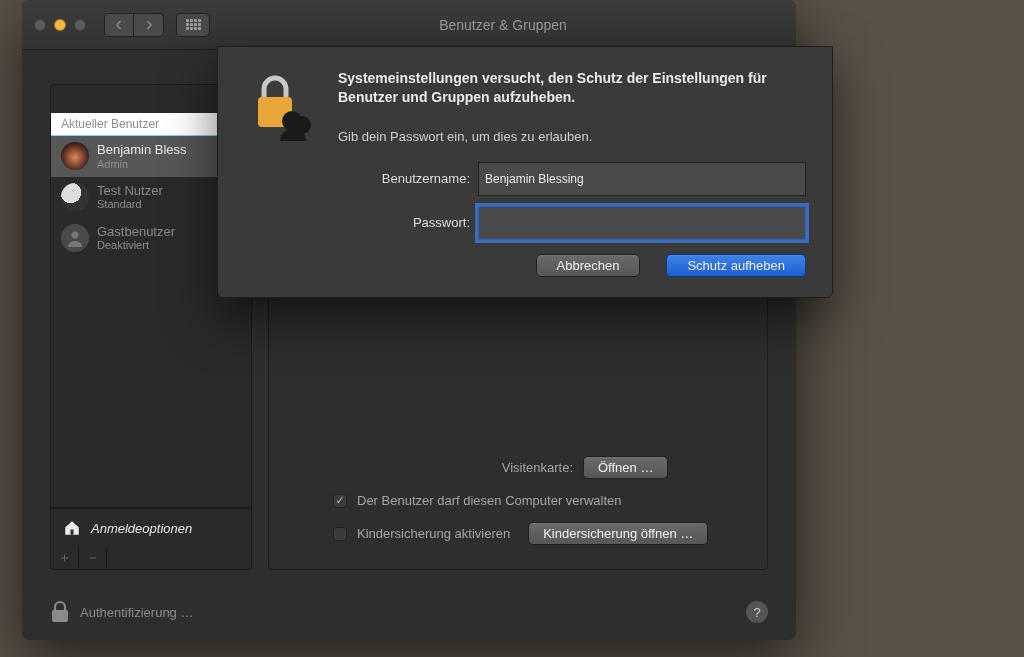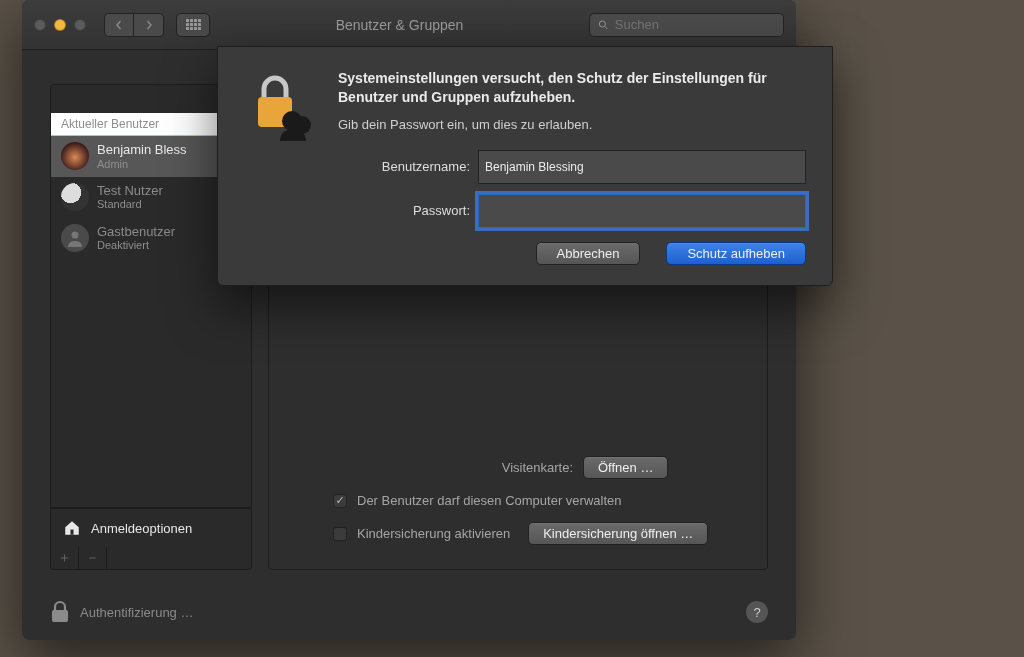--- a/index.html
+++ b/index.html
@@ -30,21 +30,21 @@
 .user { display: flex; align-items: center; gap: 8px; padding: 6px 10px; }
 .user.active { background: #575757; }
 .user .av { width: 28px; height: 28px; border-radius: 50%; flex-shrink: 0; }
 .av1 { background: radial-gradient(circle at 50% 55%, #d85, #3a1a1a 70%); }
 .av2 { background: radial-gradient(circle at 35% 35%, #ddd 0 40%, #333 40% 100%); }
 .av3 { background: #4a4a4a; display:flex;align-items:center;justify-content:center;color:#777; }
 .user .info { display: flex; flex-direction: column; line-height: 1.2; }
 .user .name { color: #e8e8e8; font-size: 13px; }
 .user.dim .name { color: #8a8a8a; }
 .user .role { color: #8e8e8e; font-size: 11px; }
-.login-opts { display:flex; align-items:center; gap:10px; padding:10px 12px; border-left:1px solid #1c1c1c; border-right:1px solid #1c1c1c; color:#e6e6e6; font-size:13px; background:#2a2a2a; border-top:1px solid #1c1c1c; }
+.login-opts { display:flex; align-items:center; gap:10px; padding:10px 12px; border-left:1px solid #1c1c1c; border-right:1px solid #1c1c1c; color:#e6e6e6; font-size:13px; background:#2a2a2a; border-top:1px solid #1c1c1c;font-style:italic; }
 .plusminus { display:flex; border:1px solid #1c1c1c; border-top:none; border-radius:0 0 4px 4px; background:#2a2a2a; }
 .pm { width:28px; height:22px; display:flex;align-items:center;justify-content:center; color:#666; font-size:14px; border-right:1px solid #1c1c1c; }
 
 .main { flex: 1; border: 1px solid #1c1c1c; border-radius: 4px; background: #2e2e2e; position: relative; padding: 20px; }
 .changepw { position:absolute; top:48px; right:24px; }
 .btn { background: linear-gradient(#6a6a6a,#565656); border:1px solid #222; border-radius:5px; color:#eee; font-size:13px; padding:3px 14px; box-shadow: 0 1px 0 rgba(255,255,255,.06) inset; cursor: default; }
 .btn.blue { background: linear-gradient(#3d84e6,#1e5fcf); border-color:#0b3a8a; }
 
 .lower { position:absolute; left:24px; right:24px; bottom:24px; display:flex; flex-direction:column; gap:14px; }
 .row { display:flex; align-items:center; gap:10px; color:#a5a5a5; font-size:13px; }
@@ -53,21 +53,21 @@
 .chkbox { width:14px; height:14px; border:1px solid #222; border-radius:3px; background:#3b3b3b; display:flex; align-items:center; justify-content:center; color:#bbb; font-size:11px; }
 
 .footer { position:absolute; left:28px; right:28px; bottom:16px; display:flex; align-items:center; justify-content:space-between; color:#8a8a8a; font-size:13px; }
 .footer .lock { display:flex; align-items:center; gap:10px; }
 .help { width:22px; height:22px; border-radius:50%; background:#555; color:#ccc; display:flex; align-items:center; justify-content:center; font-size:13px; }
 
 .dialog { position:absolute; left:195px; top:46px; width:616px; background:#3a3a3a; border:1px solid #1e1e1e; border-radius:0 0 6px 6px; box-shadow: 0 20px 50px rgba(0,0,0,.55); padding: 22px 26px 20px 26px; }
 .dialog .toprow { display:flex; gap:22px; }
 .lockicon { width:72px; height:72px; position:relative; flex-shrink:0; }
 .dialog h3 { color:#eaeaea; font-size:14px; font-weight:600; line-height:1.35; }
-.dialog .sub { color:#cfcfcf; font-size:13px; margin:10px 0 18px; }
+.dialog .sub { color:#cfcfcf; font-size:13px; margin:22px 0 18px; }
 .field { display:flex; align-items:center; gap:8px; margin-bottom:10px; }
 .field label { width:132px; text-align:right; color:#ddd; font-size:13px; }
 .field .inp { flex:1; height:24px; background:#4a4a4a; border:1px solid #222; border-radius:0; color:#eaeaea; padding:16px 6px; font-size:12px; }
 .field .inp.focus { box-shadow: 0 0 0 3px rgba(60,130,245,.7); border-color:#2a66c8; }
 .dialog-actions { display:flex; gap:26px; justify-content:flex-end; margin-top:14px; }
 .dialog-actions .btn { padding:3px 20px; }
 
 svg { display:block; }
 </style>
 </head>
@@ -103,27 +103,20 @@
           <span></span>
           <span></span>
           <span></span>
           <span></span>
           <span></span>
           <span></span>
           <span></span>
         </div>
     </div>
     <div class="title">Benutzer &amp; Gruppen</div>
-    <div class="search">
-      <svg viewBox="0 0 16 16">
-          <circle cx="6.5" cy="6.5" r="4.5" stroke="#999" stroke-width="1.4" fill="none"></circle>
-          <line x1="10" y1="10" x2="14" y2="14" stroke="#999" stroke-width="1.4"></line>
-        </svg>
-      <input placeholder="Suchen" style="">
-    </div>
   </div>
 
   <div class="content">
 
     <div class="sidebar">
       <div class="userlist">
         <div class="section-header">Aktueller Benutzer</div>
         <div class="user active">
           <div class="av av1"></div>
           <div class="info">

